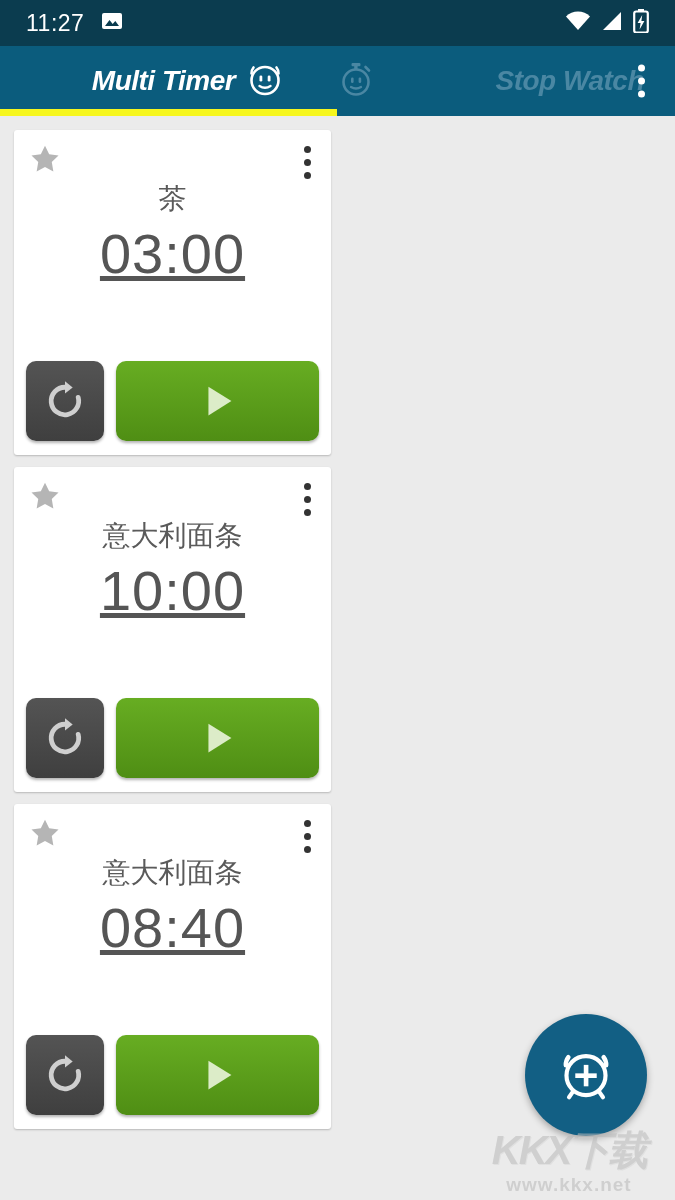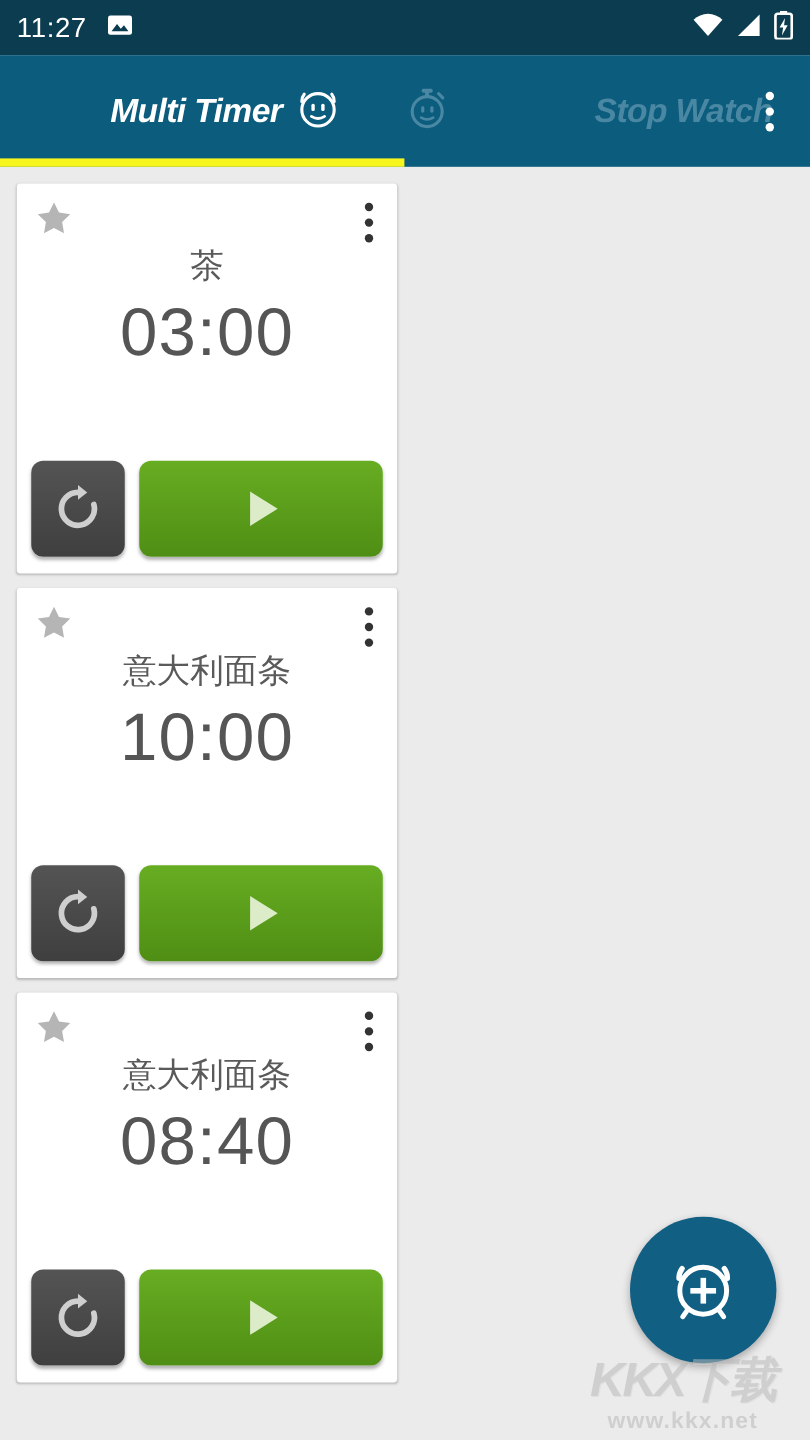--- a/index.html
+++ b/index.html
@@ -7,29 +7,29 @@
   body {
     font-family:"Liberation Sans","DejaVu Sans",sans-serif;
     background:#ebebeb;
     overflow:hidden;
     position:relative;
   }
 
   
   #status-bar{
     height:46px; background:#0b3c4f; color:#fff;
-    display:flex; align-items:center; padding:0 14px;
+    display:flex; align-items:center; padding:0 26px;
   }
   #status-time{ font-size:23px; font-weight:400; letter-spacing:.5px; }
   .sb-left-icons{ display:flex; align-items:center; margin-left:16px; }
   .sb-right{ margin-left:auto; display:flex; align-items:center; gap:9px; }
 
   
   #app-bar{
-    height:93px; background:#0b5c7d;
+    height:70px; background:#0b5c7d;
     display:flex; align-items:center; position:relative;
   }
   .tab{
     display:flex; align-items:center; justify-content:center;
     gap:10px; height:93px; width:337px; cursor:pointer;
   }
   .tab-label{
     font-size:28px; font-style:italic; font-weight:bold;
     letter-spacing:-.5px;
   }
@@ -66,20 +66,21 @@
   .card-overflow{ display:flex; flex-direction:column; gap:6px; cursor:pointer; padding:6px 8px; }
   .card-overflow i{ width:7px;height:7px;border-radius:50%;background:#333;display:block; }
   .card-title{
     text-align:center; font-size:28px; color:#5a5a5a;
     margin-top:-2px; line-height:1.2; font-weight:400;
   }
   .card-time{
     text-align:center; font-size:56px; color:#555555;
     font-weight:300; letter-spacing:1px; line-height:1.2;
     margin-top:4px;
+    text-decoration:underline;
   }
   .card-actions{ margin-top:auto; display:flex; align-items:center; gap:12px; }
   .btn-reset{
     width:78px; height:80px; border-radius:10px;
     background:linear-gradient(#545454,#3f3f3f);
     box-shadow:0 2px 3px rgba(0,0,0,.3);
     display:flex; align-items:center; justify-content:center;
     cursor:pointer; border:none;
   }
   .btn-start{

